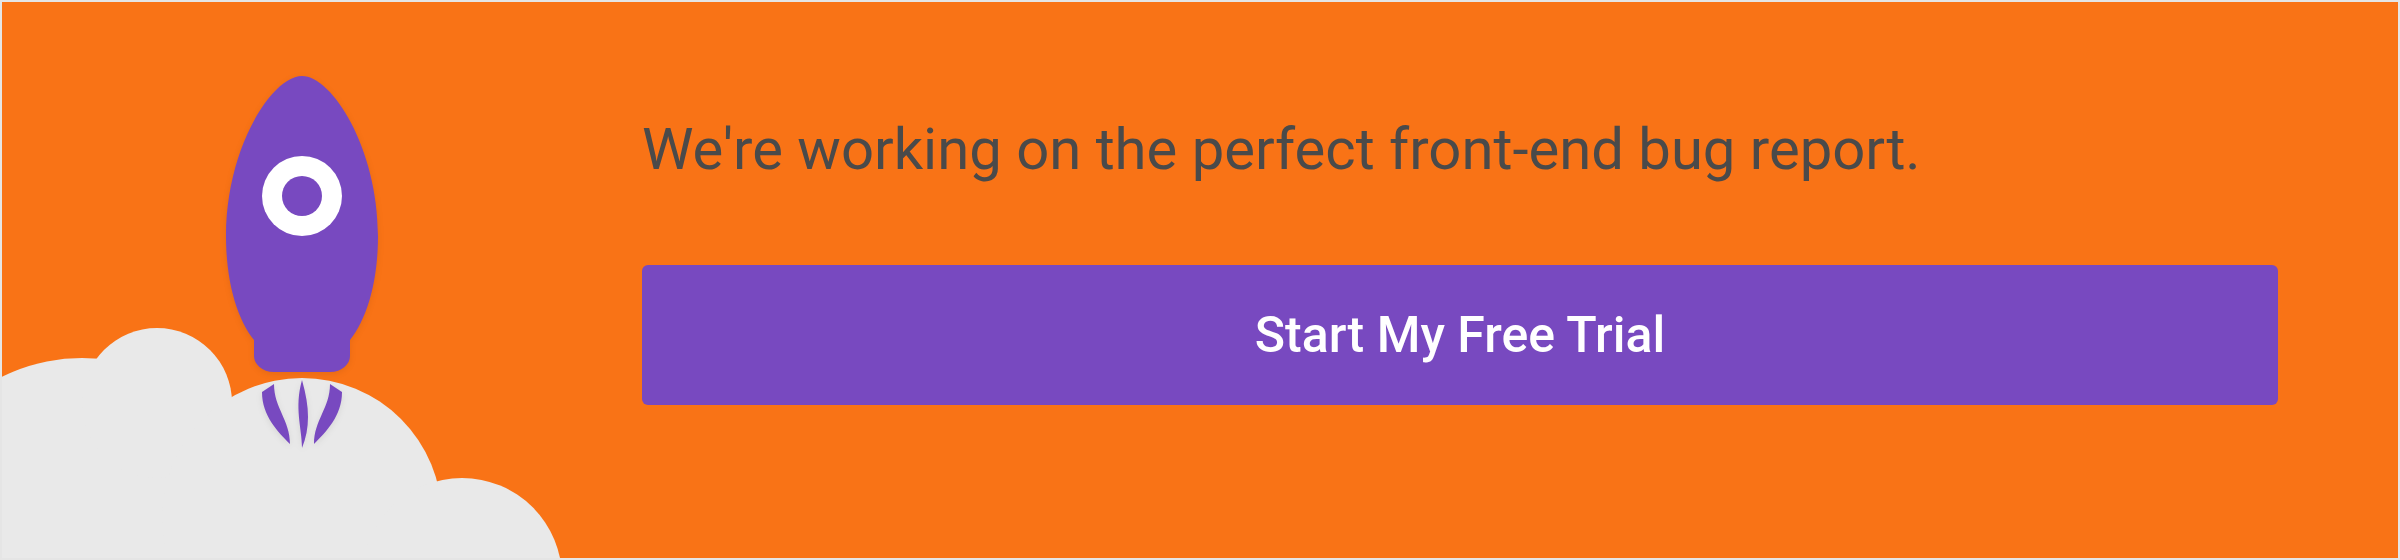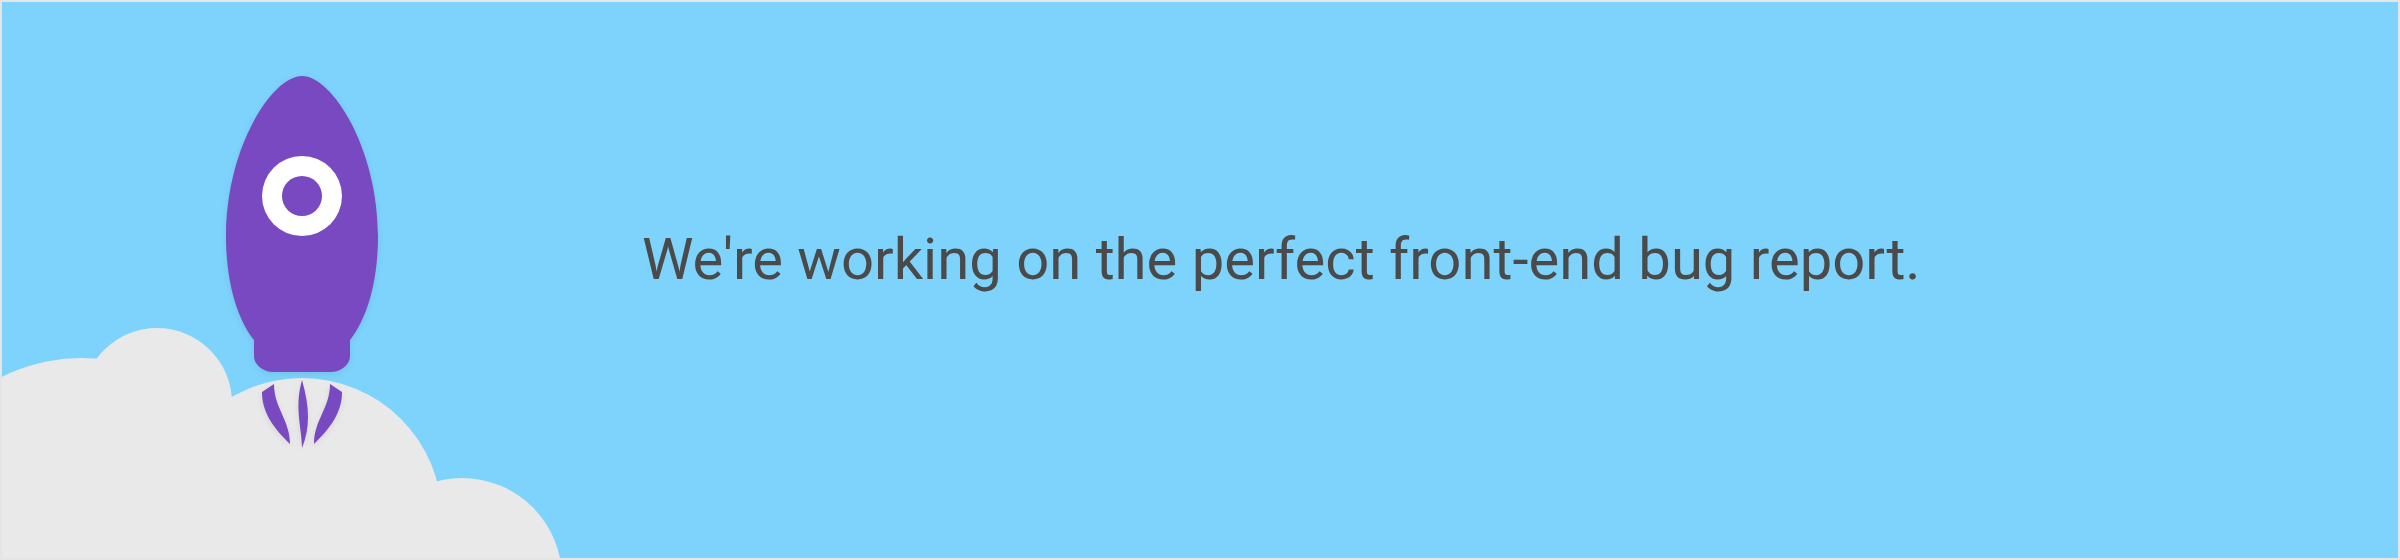--- a/index.html
+++ b/index.html
@@ -9,21 +9,21 @@
     }
     body {
       font-family: -apple-system, BlinkMacSystemFont, "Segoe UI", Roboto, "Helvetica Neue", Arial, sans-serif;
       background: #fff;
       width: 2400px;
       height: 560px;
     }
     .banner {
       width: 2400px;
       height: 560px;
-      background: #7dd3fc;
+      background: #f97316;
       border: 2px solid #e5e5e5;
       position: relative;
       overflow: hidden;
       display: flex;
       align-items: center;
     }
     .clouds {
       position: absolute;
       bottom: -40px;
       left: -40px;
@@ -117,15 +117,16 @@
       <circle cx="60" cy="62" r="10" fill="#7849c0"></circle>
 
       <path d="M46 156 C 46 168, 54 174, 54 186 C 48 180, 40 172, 40 160 Z" fill="#7849c0"></path>
       <path d="M60 156 C 56 170, 60 180, 60 190 C 64 180, 64 170, 60 156 Z" fill="#7849c0" transform="translate(0,-2)"></path>
       <path d="M74 156 C 74 168, 66 174, 66 186 C 72 180, 80 172, 80 160 Z" fill="#7849c0"></path>
     </svg>
   </div>
 
   <div class="content">
     <h1 class="headline">We're working on the perfect front-end bug report.</h1>
+    <button class="cta">Start My Free Trial</button>
   </div>
 
 </div>
 
 </body></html>

